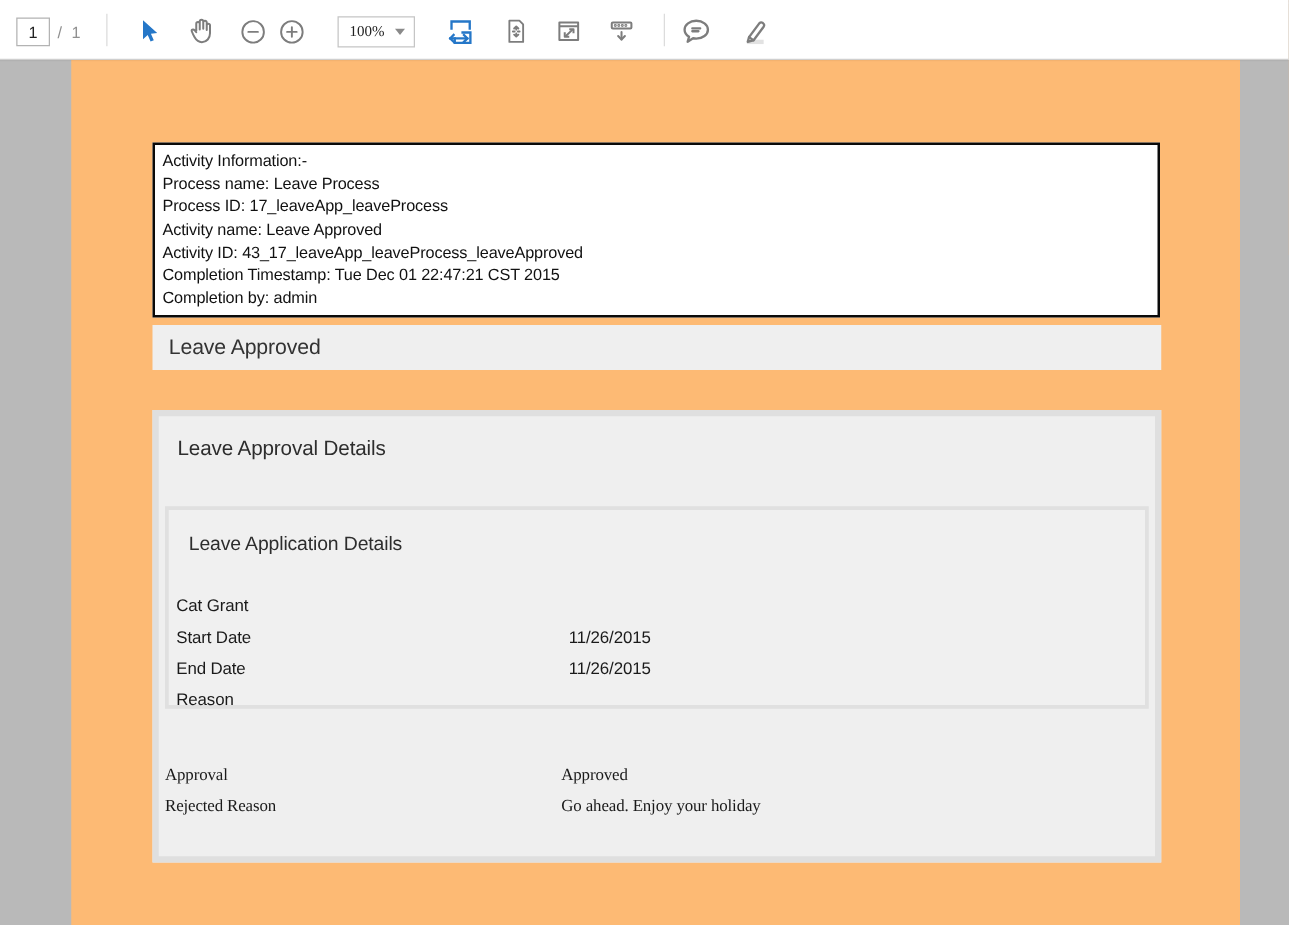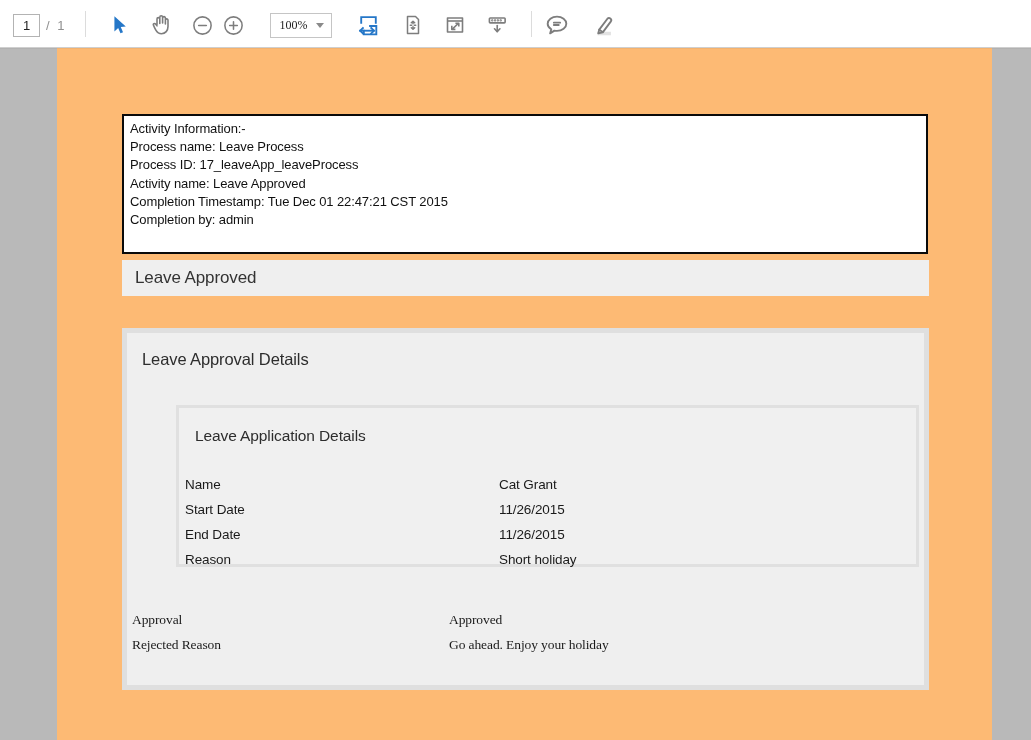--- a/index.html
+++ b/index.html
@@ -85,21 +85,21 @@
   .outer-panel {
     position:absolute; left:65px; top:280px; width:807px; height:362px;
     background:#efefef; border:5px solid #dfdfdf;
   }
   .outer-title {
     position:absolute; left:15px; top:17px;
     font-size:16.5px; color:#2d2d2d; letter-spacing:-0.1px;
   }
   .inner-panel {
     position:absolute; left:5px; right:5px; top:72px; height:162px;
-    background:#f0f0f0; border:3px solid #e0e0e0;margin-left:44px;
+    background:#f0f0f0; border:3px solid #e0e0e0;
   }
   .inner-title {
     position:absolute; left:16px; top:19px;
     font-size:15.5px; color:#2d2d2d; letter-spacing:-0.1px;
   }
   .field-rows { position:absolute; left:0; right:0; }
   .inner-panel .field-rows { top:64px; padding-left:6px; }
   .outer-rows { top:274px; padding-left:5px;font-family:Liberation Serif, serif; }
   .frow { display:grid; height:25px; align-items:center; font-size:13.5px; color:#1a1a1a; letter-spacing:-0.1px; }
   .inner-panel .frow { grid-template-columns:314px 1fr; }
@@ -231,49 +231,48 @@
 </div>
 
 <div class="viewer">
   <div class="page">
 
     <div class="activity-box">
       <div>Activity Information:-</div>
       <div>Process name: Leave Process</div>
       <div>Process ID: 17_leaveApp_leaveProcess</div>
       <div>Activity name: Leave Approved</div>
+      <div>Activity ID: 43_17_leaveApp_leaveProcess_leaveApproved</div>
       <div>Completion Timestamp: Tue Dec 01 22:47:21 CST 2015</div>
       <div>Completion by: admin</div>
     </div>
 
     <div class="section-bar">
       <span>Leave Approved</span>
     </div>
 
     <div class="outer-panel">
       <div class="outer-title">Leave Approval Details</div>
 
       <div class="inner-panel">
         <div class="inner-title">Leave Application Details</div>
         <div class="field-rows">
           <div class="frow">
-            <span>Name</span>
             <span>Cat Grant</span>
           </div>
           <div class="frow">
             <span>Start Date</span>
             <span>11/26/2015</span>
           </div>
           <div class="frow">
             <span>End Date</span>
             <span>11/26/2015</span>
           </div>
           <div class="frow">
             <span>Reason</span>
-            <span>Short holiday</span>
           </div>
         </div>
       </div>
 
       <div class="field-rows outer-rows">
         <div class="frow">
           <span>Approval</span>
           <span>Approved</span>
         </div>
         <div class="frow">

